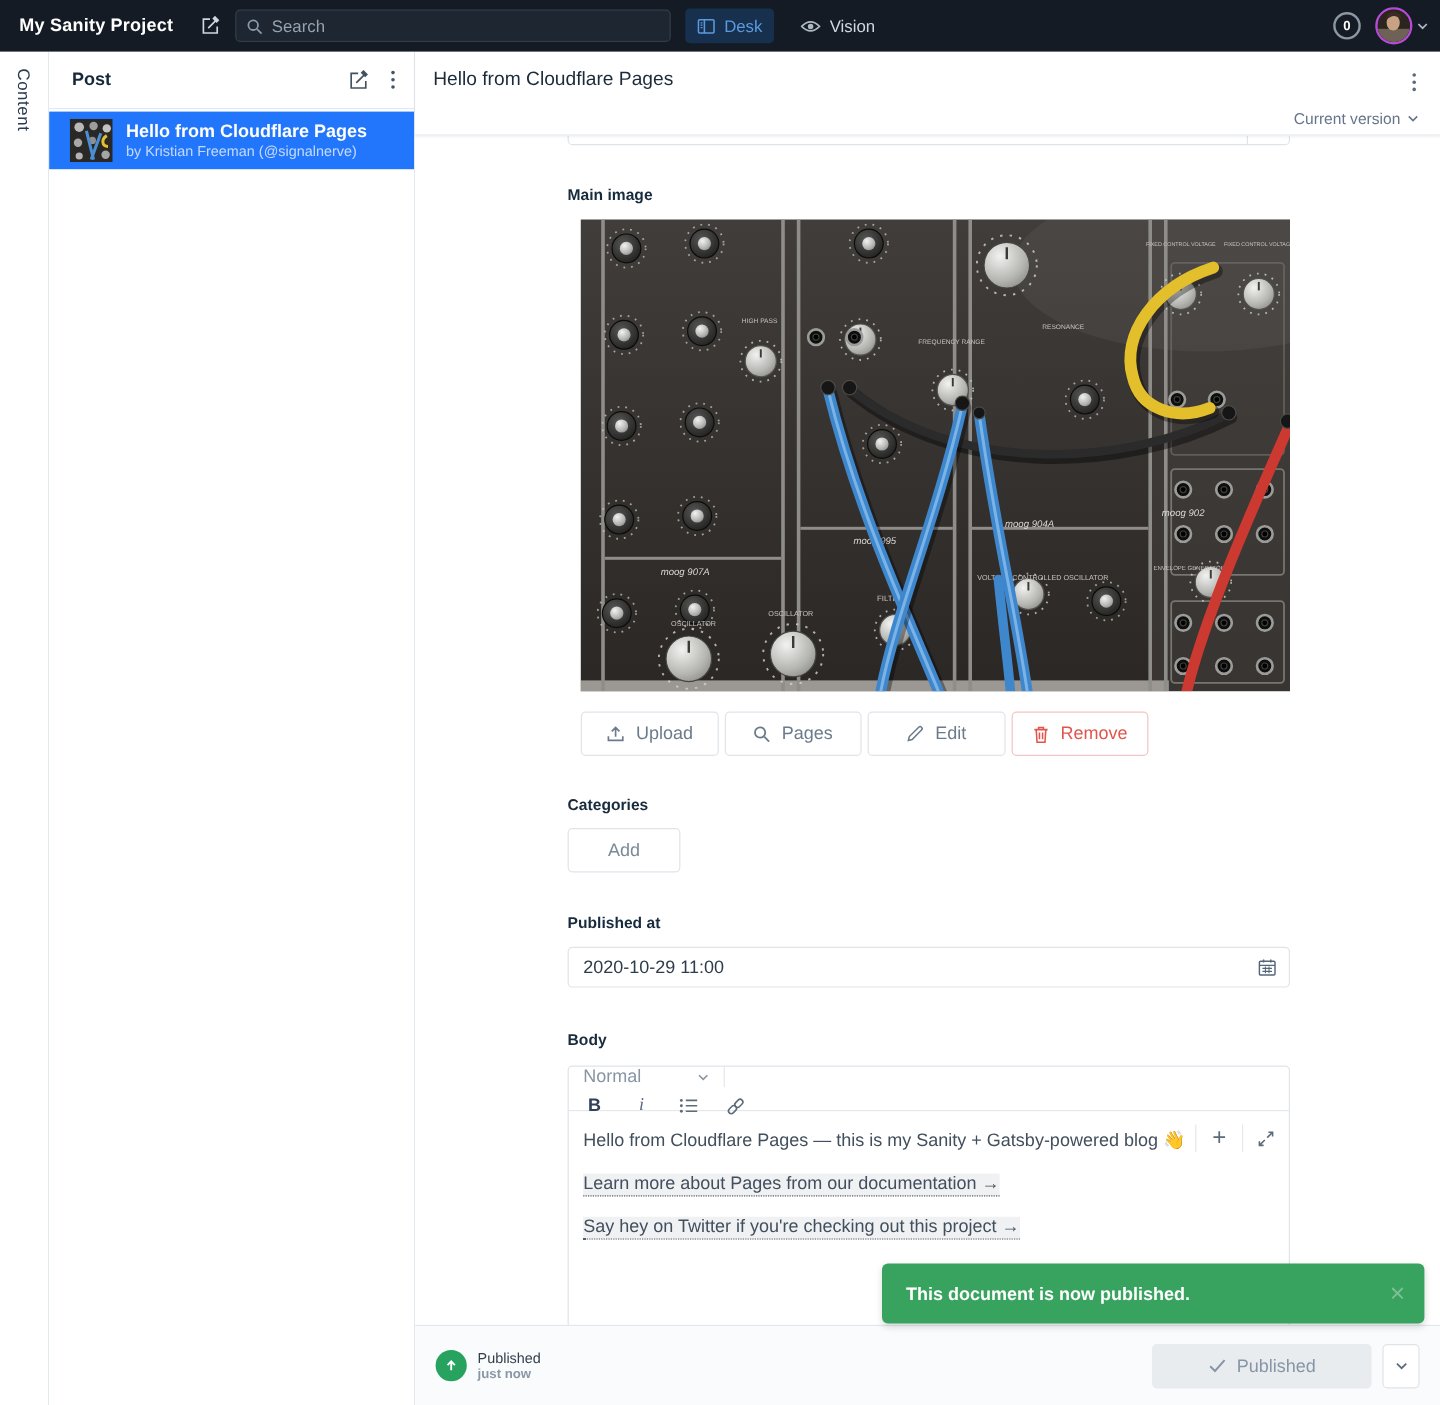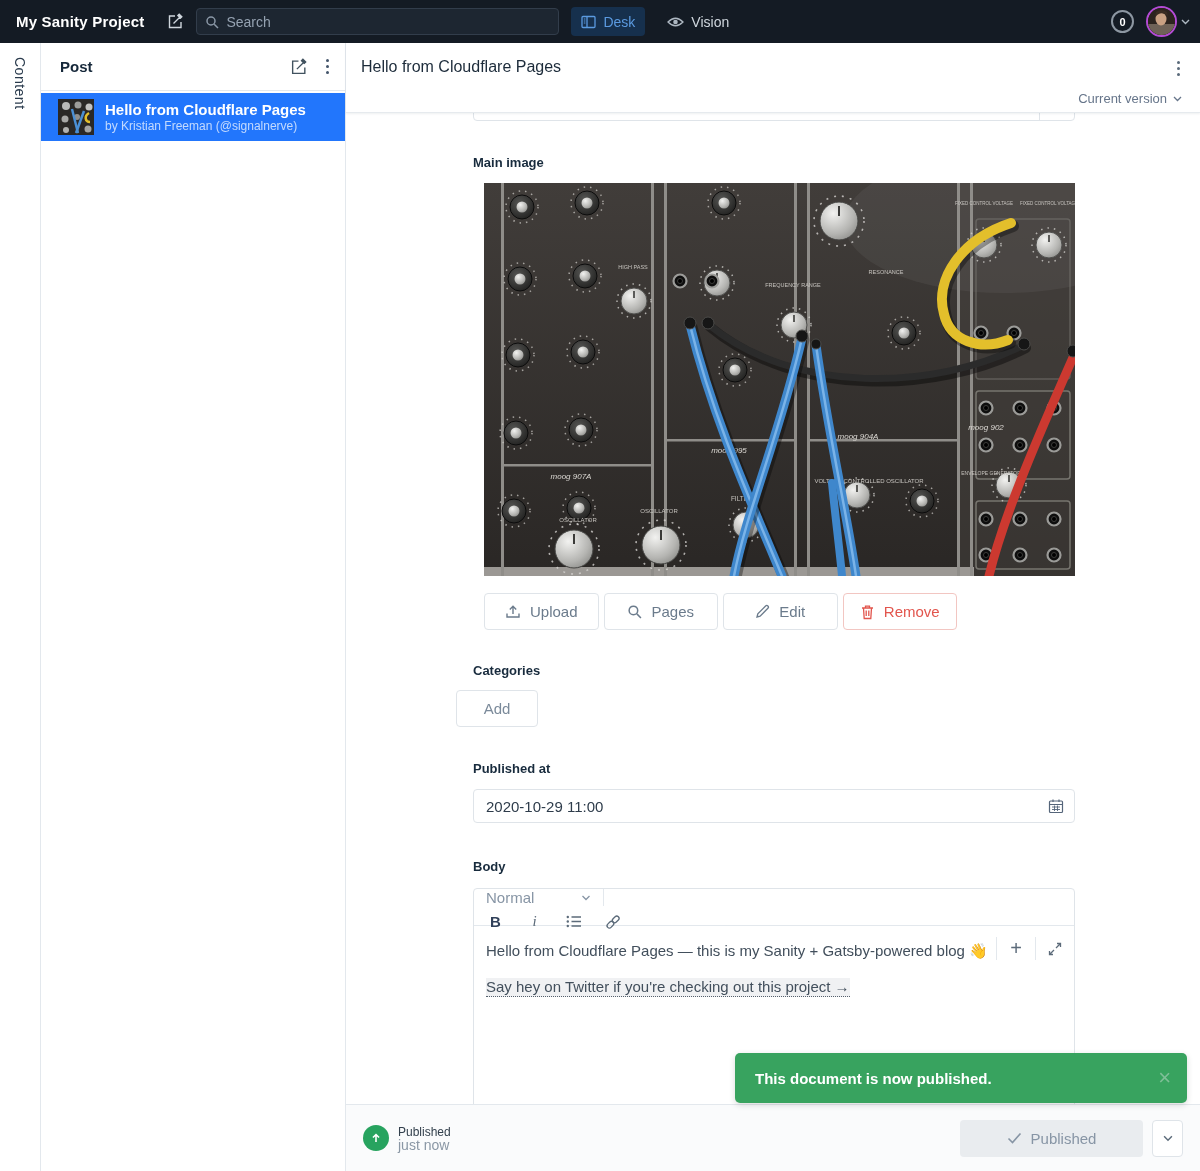--- a/index.html
+++ b/index.html
@@ -71,21 +71,21 @@
 
   .main-image { position:absolute; top:70px; left:138px; width:591px; height:393px; overflow:hidden; background:#2e2b29; }
 
   .img-buttons { position:absolute; top:480px; left:138px; width:473px; display:flex; gap:5px; }
   .btn { height:37px; border:1px solid #dfe4e9; border-radius:4px; background:#fff; display:flex;
     align-items:center; justify-content:center; gap:9px; font-size:15px; color:#6b7b8c; cursor:pointer;
     font-family:"Liberation Sans", sans-serif; }
   .img-buttons .btn { flex:1; }
   .btn.danger { border-color:#f2c6c2; color:#e2554d; }
 
-  .add-btn { position:absolute; top:577px; left:110px; width:82px; height:37px; font-size:15px; color:#7b8a9a; }
+  .add-btn { position:absolute; top:577px; left:127px; width:94px; height:37px; font-size:15px; color:#7b8a9a; }
 
   .date-input { position:absolute; top:676px; left:127px; width:602px; height:34px; border:1px solid #dfe4e9;
     border-radius:4px; display:flex; align-items:center; padding:0 10px 0 12px; }
   .date-input input { border:none; outline:none; flex:1; font-size:15px; color:#2e3c4b;
     font-family:"Liberation Sans", sans-serif; }
 
   .editor { position:absolute; top:775px; left:127px; width:602px; height:232px;
     border:1px solid #dfe4e9; border-radius:4px 4px 0 0; }
   .editor-toolbar { height:37px; border-bottom:1px solid #e3e8ed; display:flex; align-items:stretch;flex-direction:column; }
   .style-select { width:130px; display:flex; align-items:center; padding:0 12px; border-right:1px solid #e3e8ed;
@@ -109,21 +109,21 @@
   .toast-msg { color:#fff; font-size:15px; font-weight:600; }
   .toast-close { margin-left:auto; color:#7fbf97; font-size:22px; line-height:1; cursor:pointer; }
 
   
   .doc-footer { position:absolute; bottom:0; left:0; right:0; height:67px; background:#fafbfc;
     border-top:1px solid #e3e8ed; display:flex; align-items:center; padding:0 17px; z-index:6;justify-content:flex-end; }
   .pub-circle { width:26px; height:26px; border-radius:50%; background:#27a35f; display:flex;
     align-items:center; justify-content:center; }
   .pub-text { margin-left:9px; }
   .pub-status { font-size:12px; color:#33404d; font-weight:500; line-height:14px; }
-  .pub-time { font-size:14px; color:#8a97a5; line-height:13px; }
+  .pub-time { font-size:11px; color:#8a97a5; line-height:13px;font-weight:bold; }
   .footer-right { margin-left:auto; display:flex; align-items:center; gap:9px; }
   .publish-btn { width:183px; height:37px; background:#e9ecef; border:none; border-radius:4px;
     color:#8795a5; font-size:15px; display:flex; align-items:center; justify-content:center; gap:9px;
     font-family:"Liberation Sans", sans-serif; cursor:default; }
   .chevron-btn { width:31px; height:37px; background:#fff; border:1px solid #dfe4e9; border-radius:4px;
     display:flex; align-items:center; justify-content:center; cursor:pointer; }
 </style>
 </head>
 <body>
 
@@ -481,20 +481,21 @@
           <div class="tb-cell">
             <svg width="14" height="14" viewBox="0 0 14 14" fill="none" stroke="#5c6b7a" stroke-width="1.3">
               <path d="M9,1.5 H12.5 V5 M12.5,1.5 L8,6"></path>
               <path d="M5,12.5 H1.5 V9 M1.5,12.5 L6,8"></path>
             </svg>
           </div>
         </div>
       </div>
       <div class="editor-content">
         <p class="editor-p">Hello from Cloudflare Pages — this is my Sanity + Gatsby-powered blog 👋</p>
+        <p class="editor-p"><span class="editor-link">Learn more about Pages from our documentation →</span></p>
         <p class="editor-p"><span class="editor-link">Say hey on Twitter if you're checking out this project →</span></p>
       </div>
     </div>
   </div>
 
   <div class="doc-footer">
     <div class="pub-circle">
       <svg width="14" height="14" viewBox="0 0 16 16" fill="none" stroke="#fff" stroke-width="1.8">
         <path d="M8,12.5 V4 M4.5,7.5 L8,4 L11.5,7.5"></path>
       </svg>

